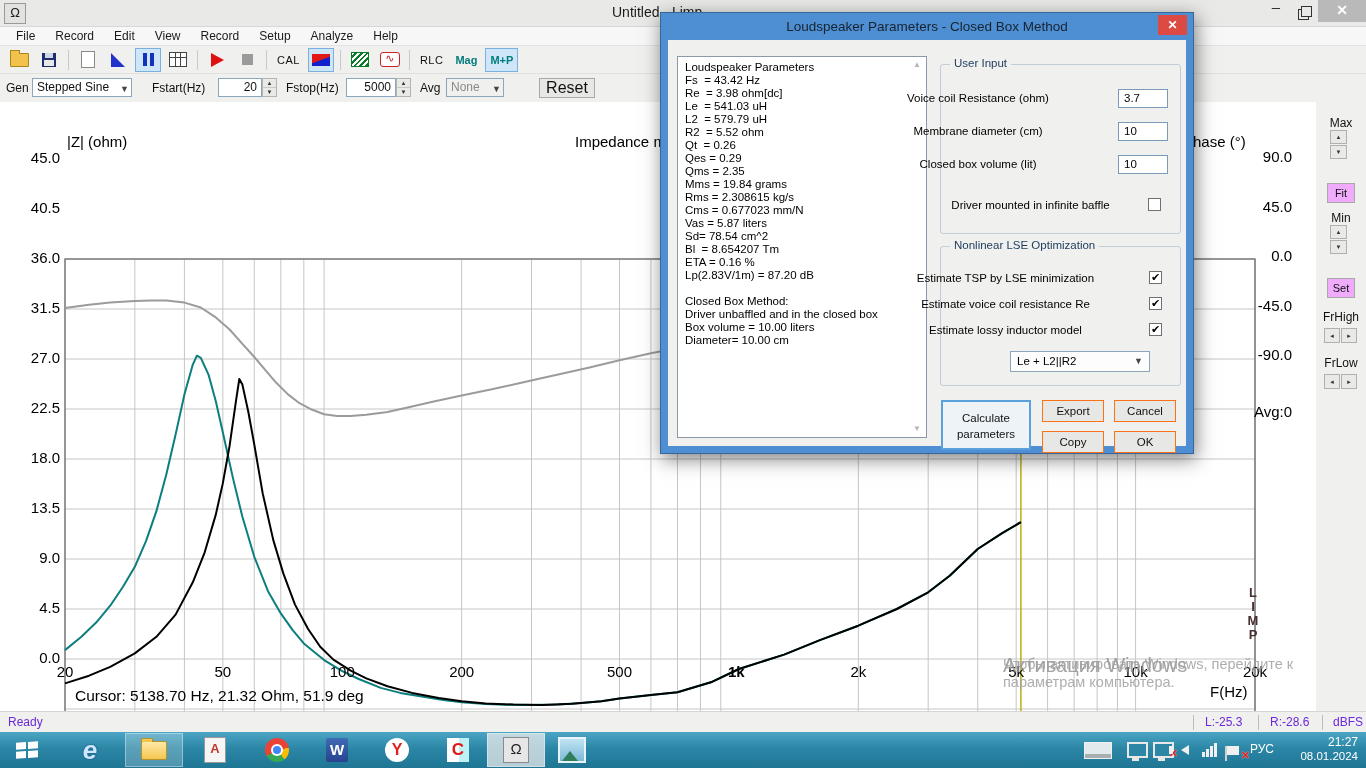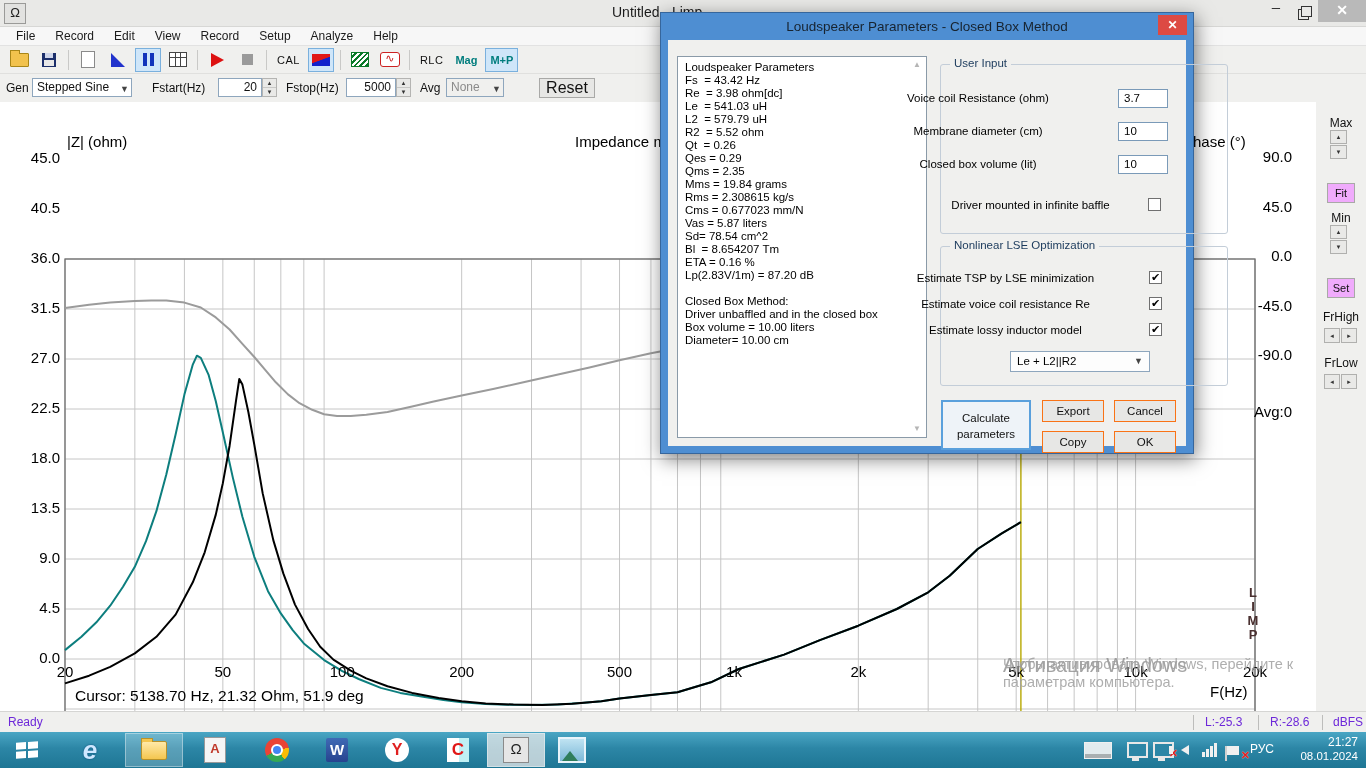--- a/index.html
+++ b/index.html
@@ -118,21 +118,21 @@
   
   .dialog{position:absolute;left:660px;top:12px;width:532px;height:440px;background:#4e8ed2;border:1px solid #36669c;
           box-shadow:2px 5px 18px rgba(0,0,0,.5);z-index:50;}
   .dlg-title{position:absolute;left:0;top:0;width:100%;height:27px;text-align:center;font-size:13.5px;color:#17232f;line-height:27px;}
   .dlg-close{position:absolute;right:6px;top:2px;width:29px;height:20px;background:#dd4a43;color:#fff;font-size:12px;font-weight:bold;
              text-align:center;line-height:20px;}
   .dlg-body{position:absolute;left:7px;right:7px;top:27px;bottom:7px;background:#f0f0ee;}
   .dlg-text{position:absolute;left:9px;top:16px;width:250px;height:382px;background:#fff;border:1px solid #8a9aa8;box-sizing:border-box;
             font-size:11.5px;line-height:13px;color:#000;padding:4px 2px 0 7px;white-space:pre;overflow:hidden;}
   .dlg-scroll{position:absolute;left:243px;width:12px;font-size:8px;color:#b5b5b5;text-align:center;}
-  .grp{position:absolute;border:1px solid #c3cdd8;border-radius:3px;padding-left:47px;}
+  .grp{position:absolute;border:1px solid #c3cdd8;border-radius:3px;}
   .grp-lbl{position:absolute;top:-8px;left:9px;background:#f0f0ee;padding:0 4px;font-size:11.5px;color:#1b3a5c;}
   .frow-lbl{position:absolute;font-size:11.5px;color:#000;text-align:center;}
   .fin{position:absolute;background:#fff;border:1px solid #7a9ab8;box-sizing:border-box;font-size:11.5px;line-height:17px;padding-left:5px;}
   .cb{position:absolute;width:13px;height:13px;background:#fff;border:1px solid #707070;box-sizing:border-box;font-size:11px;line-height:11px;text-align:center;color:#000;}
   .dcombo{position:absolute;background:#fdfdfd;border:1px solid #8ea6bd;box-sizing:border-box;font-size:11.5px;line-height:19px;padding-left:6px;}
   .dcombo .arr{position:absolute;right:6px;top:0;font-size:9px;color:#444;}
   .dbtn{position:absolute;background:#e7e7e5;border:1px solid #f97316;box-sizing:border-box;text-align:center;font-size:11.5px;color:#111;}
   .dbtn.focus{border:2px solid #5aa0dc;background:#eef3f8;}
 </style>
 </head>
@@ -293,21 +293,21 @@
         <div class="chart-label" style="left:20px;top:347px;width:40px;text-align:right;">18.0</div>
         <div class="chart-label" style="left:20px;top:397px;width:40px;text-align:right;">13.5</div>
         <div class="chart-label" style="left:20px;top:447px;width:40px;text-align:right;">9.0</div>
         <div class="chart-label" style="left:20px;top:497px;width:40px;text-align:right;">4.5</div>
         <div class="chart-label" style="left:20px;top:547px;width:40px;text-align:right;">0.0</div>
         <div class="chart-label" style="left:43px;top:561px;width:44px;text-align:center;">20</div>
         <div class="chart-label" style="left:200.84953677324157px;top:561px;width:44px;text-align:center;">50</div>
         <div class="chart-label" style="left:320.25810171995414px;top:561px;width:44px;text-align:center;">100</div>
         <div class="chart-label" style="left:439.66666666666663px;top:561px;width:44px;text-align:center;">200</div>
         <div class="chart-label" style="left:597.5162034399083px;top:561px;width:44px;text-align:center;">500</div>
-        <div class="chart-label" style="left:712px;top:561px;width:44px;text-align:center;">1k</div>
+        <div class="chart-label" style="left:728px;top:561px;width:44px;text-align:left;font-weight:bold;">1k</div>
         <div class="chart-label" style="left:836.3333333333333px;top:561px;width:44px;text-align:center;">2k</div>
         <div class="chart-label" style="left:994.1828701065748px;top:561px;width:44px;text-align:center;">5k</div>
         <div class="chart-label" style="left:1113.5914350532876px;top:561px;width:44px;text-align:center;">10k</div>
         <div class="chart-label" style="left:1233px;top:561px;width:44px;text-align:center;">20k</div>
         <div class="chart-label" style="left:1248px;top:46px;width:44px;text-align:right;">90.0</div>
         <div class="chart-label" style="left:1248px;top:95.5px;width:44px;text-align:right;">45.0</div>
         <div class="chart-label" style="left:1248px;top:145px;width:44px;text-align:right;">0.0</div>
         <div class="chart-label" style="left:1248px;top:194.5px;width:44px;text-align:right;">-45.0</div>
         <div class="chart-label" style="left:1248px;top:244.00000000000003px;width:44px;text-align:right;">-90.0</div>
         <div class="chart-label" style="left:1252px;top:301px;width:40px;text-align:right;">Avg:0</div>

